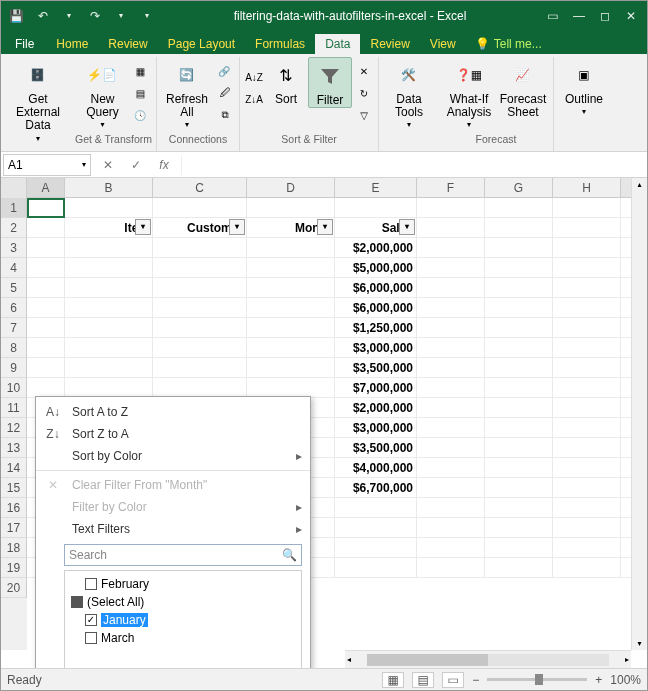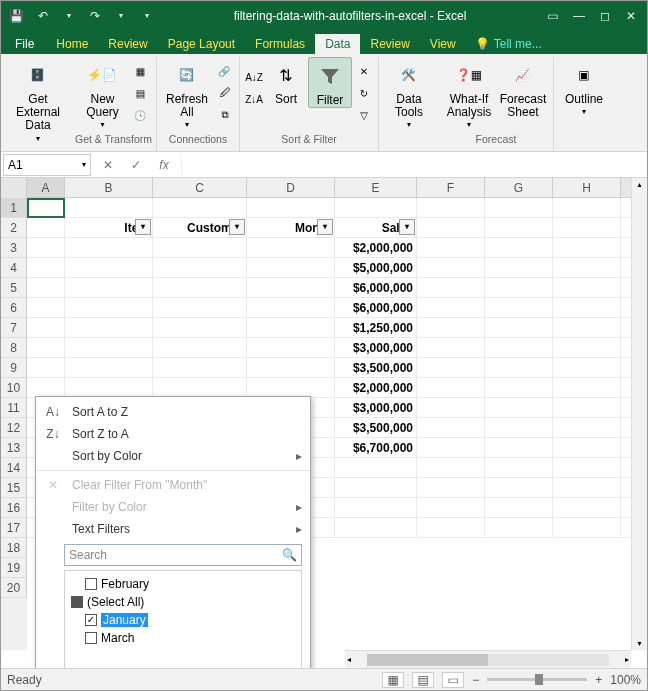--- a/index.html
+++ b/index.html
@@ -6,21 +6,21 @@
 body{width:648px;height:691px;background:#fff;overflow:hidden;position:relative;border:1px solid #999}
 .titlebar{height:29px;background:#0e6535;display:flex;align-items:center;color:#fff;padding:0 4px}
 .tb-left{display:flex;align-items:center;gap:2px}
 .tb-btn{width:24px;height:24px;display:flex;align-items:center;justify-content:center;color:#fff;opacity:.9}
 .tb-title{flex:1;text-align:center;font-size:12px;color:#fff}
 .tb-right{display:flex;align-items:center;gap:2px}
 .ribbon-tabs{height:24px;background:#0e6535;display:flex;align-items:flex-end;padding-left:2px;color:#fff}
 .file-tab{padding:3px 12px;color:#fff}
 .rtab{padding:3px 10px;color:#fde047;cursor:default}
 .rtab.active{background:#f1f1f1;color:#217346}
-.rtab.grey{color:#5eead4}
+.rtab.grey{color:#bef264}
 .ribbon-right{margin-left:auto;display:flex;align-items:center;padding-right:6px;gap:8px}
 .share-pill{background:#fff;color:#217346;border-radius:2px;padding:1px 8px;display:flex;align-items:center;gap:3px}
 .ribbon-body{height:98px;background:#f1f1f1;border-bottom:1px solid #d4d4d4;display:flex;padding:3px 4px 0 4px;gap:0}
 .rgroup{display:flex;flex-direction:column;align-items:center;border-right:1px solid #d9d9d9;padding:0 4px}
 .rgroup-row{display:flex;align-items:flex-start;gap:2px;height:76px}
 .rgroup-label{font-size:10.5px;color:#666;margin-top:0}
 .big-btn{display:flex;flex-direction:column;align-items:center;justify-content:flex-start;width:52px;padding-top:4px;gap:2px;text-align:center;line-height:1.1}
 .big-btn.wide{width:58px}
 .big-btn .ic{width:30px;height:30px;display:flex;align-items:center;justify-content:center}
 .mini-col{display:flex;flex-direction:column;gap:2px;padding-top:4px}
@@ -360,20 +360,30 @@
         <div class="cc r" style="width: 82px;">$3,500,000</div>
         <div class="cc" style="width: 68px;"></div>
         <div class="cc" style="width: 68px;"></div>
         <div class="cc" style="width: 68px;"></div>
       </div>
       <div class="crow">
         <div class="cc" style="width: 38px;"></div>
         <div class="cc" style="width: 88px;"></div>
         <div class="cc" style="width: 94px;"></div>
         <div class="cc" style="width: 88px;"></div>
+        <div class="cc r" style="width: 82px;">$7,000,000</div>
+        <div class="cc" style="width: 68px;"></div>
+        <div class="cc" style="width: 68px;"></div>
+        <div class="cc" style="width: 68px;"></div>
+      </div>
+      <div class="crow">
+        <div class="cc" style="width: 38px;"></div>
+        <div class="cc" style="width: 88px;"></div>
+        <div class="cc" style="width: 94px;"></div>
+        <div class="cc" style="width: 88px;"></div>
         <div class="cc r" style="width: 82px;">$2,000,000</div>
         <div class="cc" style="width: 68px;"></div>
         <div class="cc" style="width: 68px;"></div>
         <div class="cc" style="width: 68px;"></div>
       </div>
       <div class="crow">
         <div class="cc" style="width: 38px;"></div>
         <div class="cc" style="width: 88px;"></div>
         <div class="cc" style="width: 94px;"></div>
         <div class="cc" style="width: 88px;"></div>
@@ -381,20 +391,30 @@
         <div class="cc" style="width: 68px;"></div>
         <div class="cc" style="width: 68px;"></div>
         <div class="cc" style="width: 68px;"></div>
       </div>
       <div class="crow">
         <div class="cc" style="width: 38px;"></div>
         <div class="cc" style="width: 88px;"></div>
         <div class="cc" style="width: 94px;"></div>
         <div class="cc" style="width: 88px;"></div>
         <div class="cc r" style="width: 82px;">$3,500,000</div>
+        <div class="cc" style="width: 68px;"></div>
+        <div class="cc" style="width: 68px;"></div>
+        <div class="cc" style="width: 68px;"></div>
+      </div>
+      <div class="crow">
+        <div class="cc" style="width: 38px;"></div>
+        <div class="cc" style="width: 88px;"></div>
+        <div class="cc" style="width: 94px;"></div>
+        <div class="cc" style="width: 88px;"></div>
+        <div class="cc r" style="width: 82px;">$4,000,000</div>
         <div class="cc" style="width: 68px;"></div>
         <div class="cc" style="width: 68px;"></div>
         <div class="cc" style="width: 68px;"></div>
       </div>
       <div class="crow">
         <div class="cc" style="width: 38px;"></div>
         <div class="cc" style="width: 88px;"></div>
         <div class="cc" style="width: 94px;"></div>
         <div class="cc" style="width: 88px;"></div>
         <div class="cc r" style="width: 82px;">$6,700,000</div>

